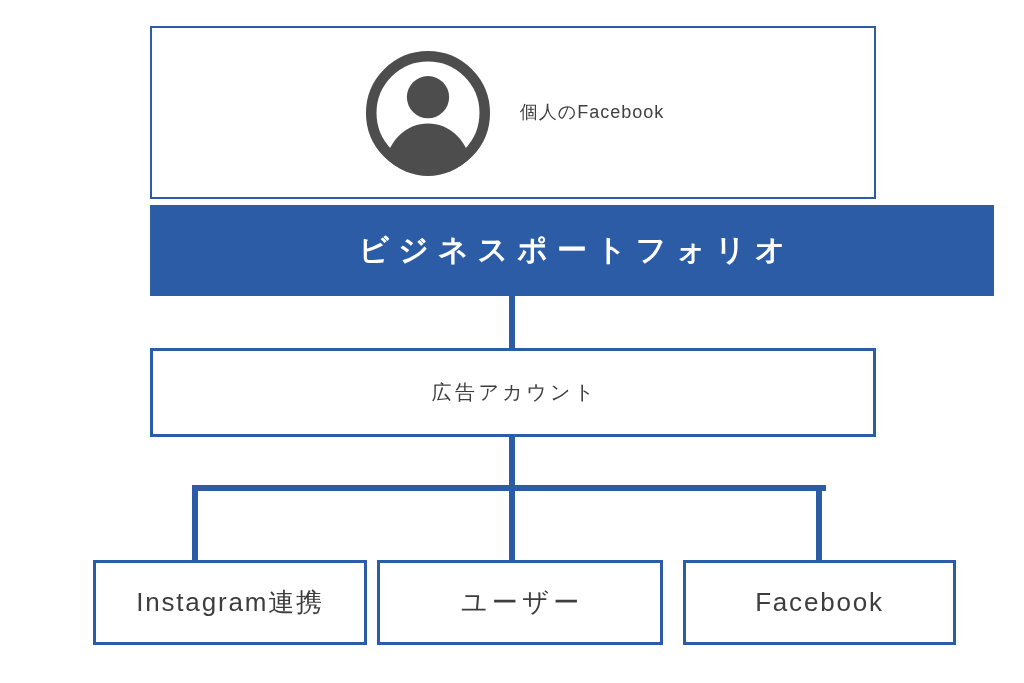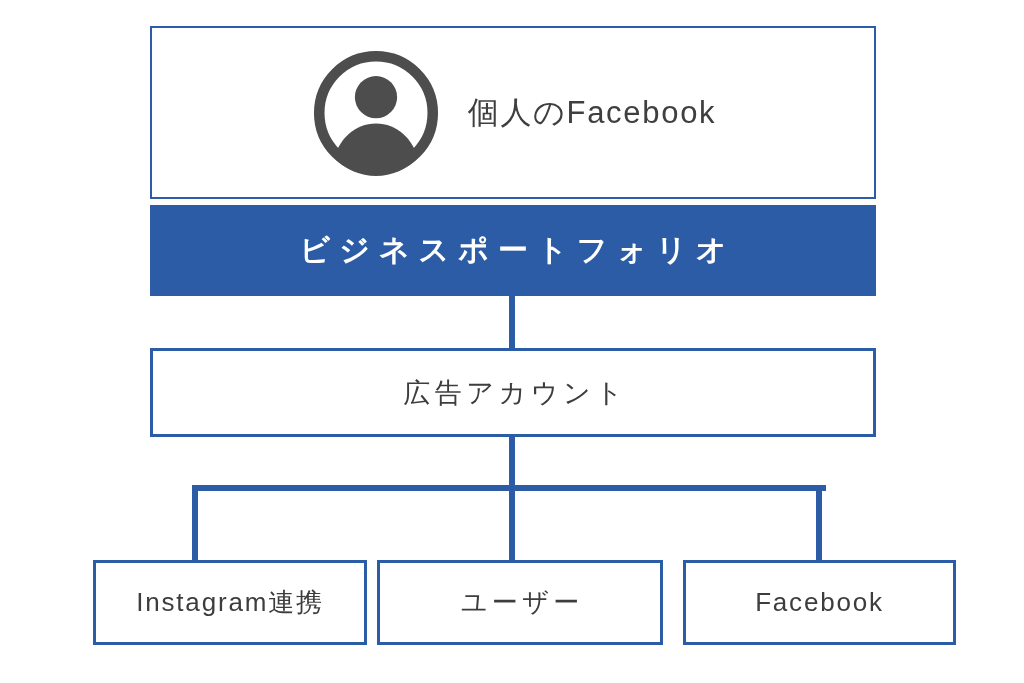--- a/index.html
+++ b/index.html
@@ -56,47 +56,47 @@
     justify-content: center;
     gap: 26px;
   }
   .avatar-wrap {
     width: 132px;
     height: 132px;
     flex: 0 0 auto;
     display: block;
   }
   .account-text {
-    font-size: 31px;
+    font-size: 18px;
     line-height: 1.65;
     letter-spacing: 0.055em;
     color: #3f3f3f;
     text-align: center;
     white-space: nowrap;
   }
 
   
   #portfolio-bar {
     left: 150px;
     top: 205px;
-    width: 726px;
+    width: 844px;
     height: 91px;
     font-size: 30px;
     letter-spacing: 0.30em;
     text-indent: 0.30em;
     font-weight: 600;
   }
 
   
   #ad-account {
     left: 150px;
     top: 348px;
     width: 726px;
     height: 89px;
-    font-size: 27px;
+    font-size: 20px;
     letter-spacing: 0.17em;
     text-indent: 0.17em;
   }
 
   
   .leaf {
     top: 560px;
     height: 85px;
     font-size: 26px;
     letter-spacing: 0.07em;

